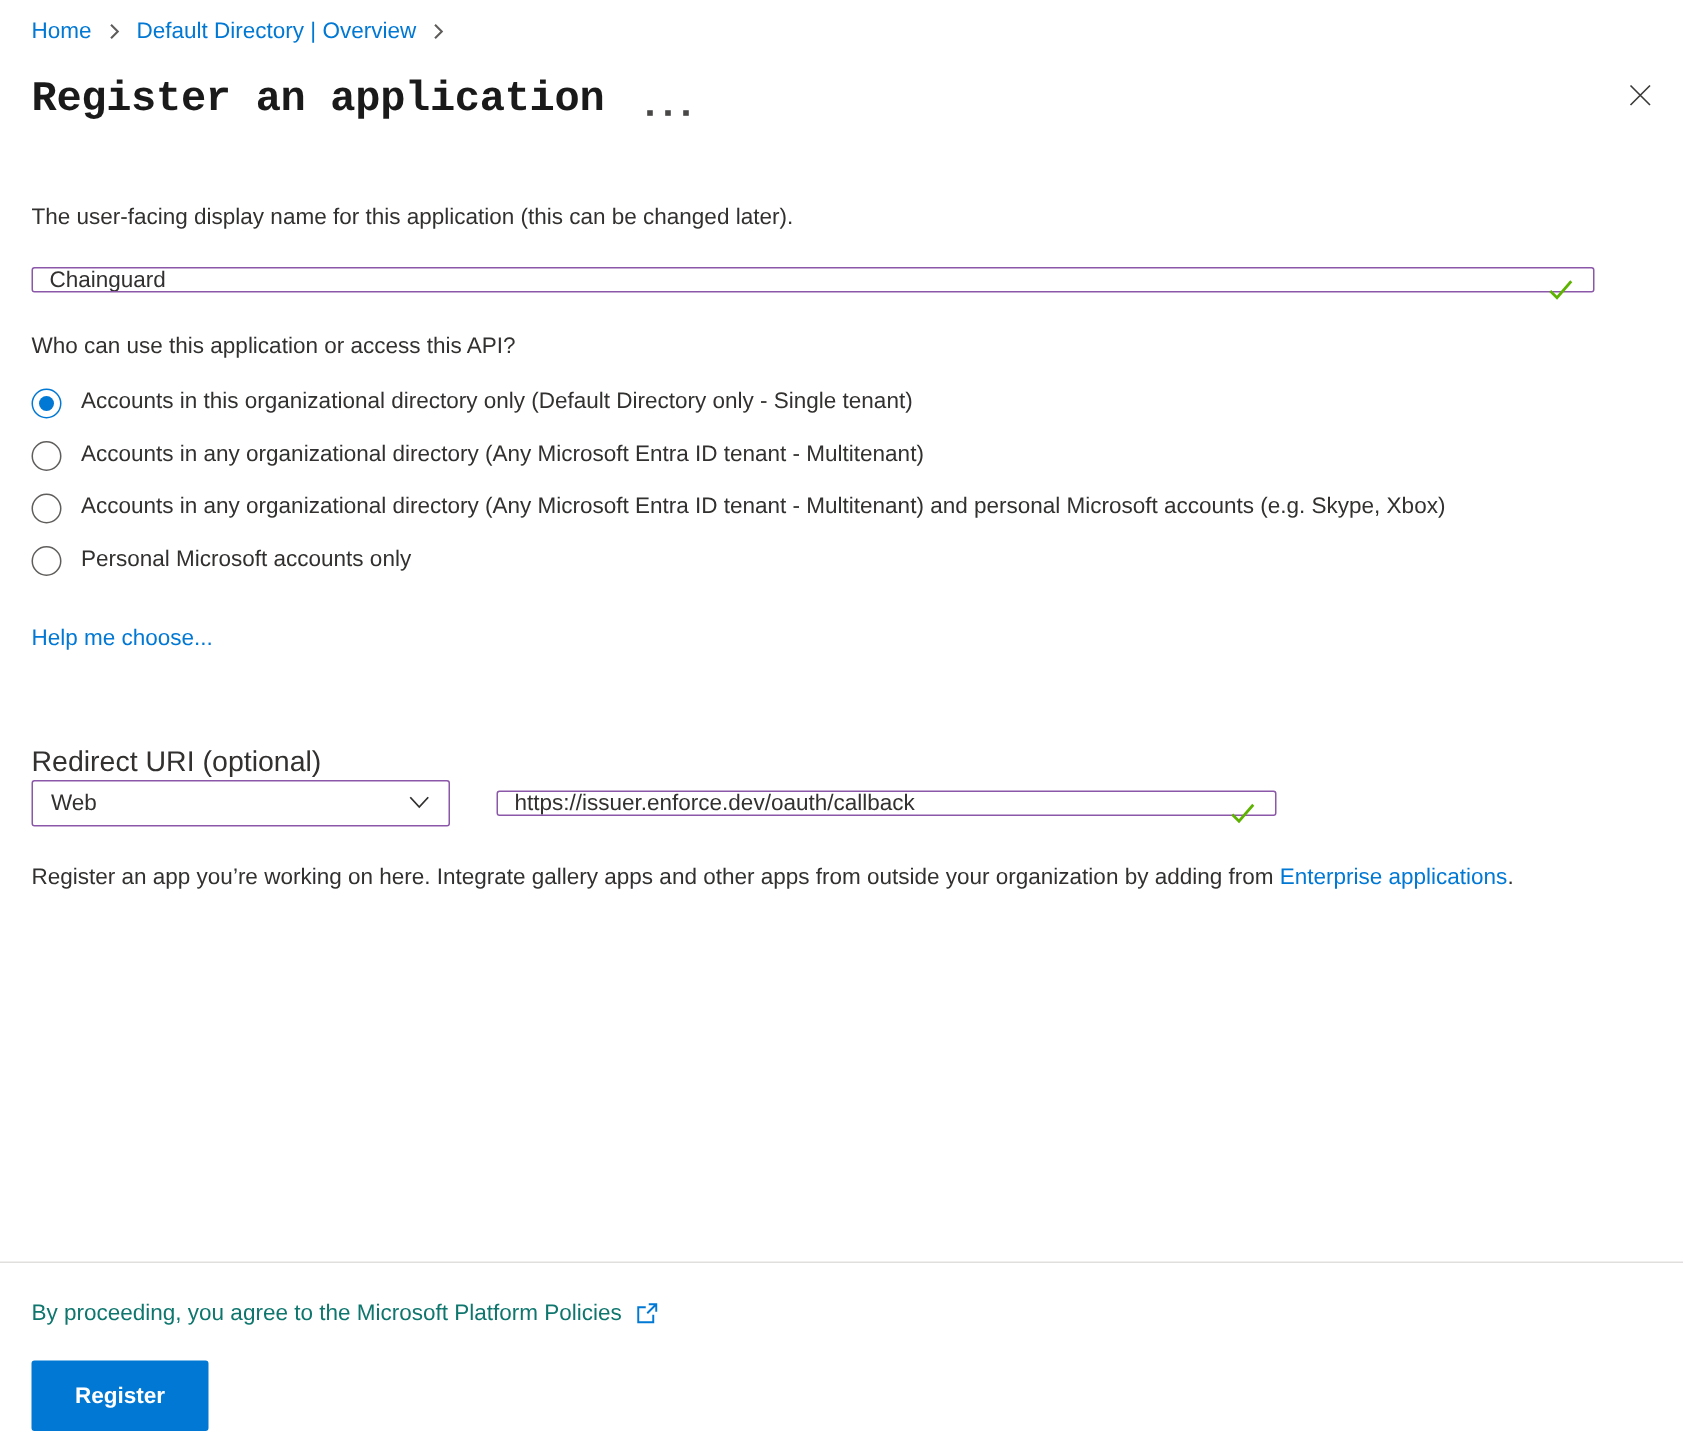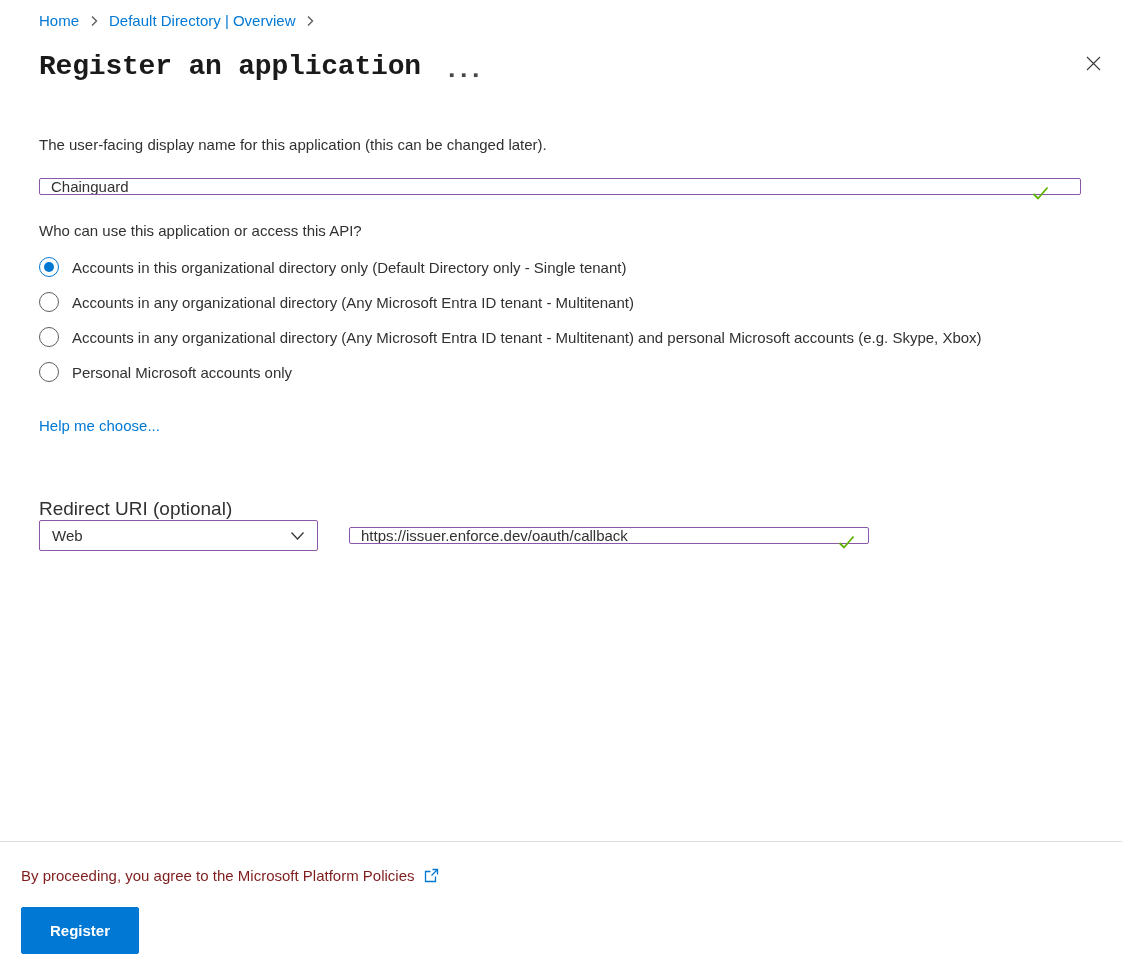--- a/index.html
+++ b/index.html
@@ -4,21 +4,21 @@
 <style>
   * { margin:0; padding:0; box-sizing:border-box; }
   html,body { background:#ffffff; }
   body {
     font-family:"Liberation Sans","DejaVu Sans",sans-serif;
     color:#323130;
     width:1122px; height:963px;
     position:relative;
     overflow:hidden;
   }
-  .content { padding:10px 59px 0 39px; }
+  .content { padding:10px 59px 0 21px; }
 
   
   .breadcrumb { display:flex; align-items:center; gap:9px; font-size:15px; height:20px; }
   .breadcrumb a { color:#0078d4; text-decoration:none; cursor:pointer; }
   .crumb-chevron { display:inline-flex; align-items:center; margin-top:1px; }
 
   
   .title-row { display:flex; align-items:flex-end; margin-top:16px; height:36px;font-family:Liberation Mono, monospace; }
   h1 { font-size:28px; font-weight:700; letter-spacing:-0.2px; color:#1a1a1a; }
   .ellipsis-icon {
@@ -44,21 +44,21 @@
 
   
   .section-heading { font-size:19px; font-weight:400; color:#323130; }
   .heading-accounts { margin-top:56px; }
   .heading-redirect { margin-top:63px; }
 
   .question { margin-top:25px; font-size:15px; line-height:19px; }
 
   
   .radio-group { margin-top:17px; }
-  .radio-option { display:flex; align-items:flex-start; margin-bottom:13px; cursor:pointer; }
+  .radio-option { display:flex; align-items:flex-end; margin-bottom:13px; cursor:pointer; }
   .radio-outer {
     flex:0 0 auto; width:20px; height:20px; border-radius:50%;
     border:1px solid #605e5c; background:#fff; position:relative; margin-top:0px;
   }
   .radio-outer.checked { border-color:#0078d4; }
   .radio-outer.checked::after {
     content:""; position:absolute; left:4px; top:4px;
     width:10px; height:10px; border-radius:50%; background:#0078d4;
   }
   .radio-label { margin-left:13px; font-size:15px; line-height:22px; max-width:982px; padding-top:0px; }
@@ -80,21 +80,21 @@
   .note { margin-top:22px; font-size:15px; line-height:24px; max-width:1042px; }
   .note a { color:#0078d4; text-decoration:none; cursor:pointer; }
 
   
   .footer {
     position:absolute; left:0; right:0; bottom:0; height:122px;
     background:#fff; border-top:1px solid #e1dfdd; padding:25px 21px 0 21px;
   }
   .policies-link {
     display:inline-flex; align-items:center; gap:8px;
-    font-size:15px; color:#7f1d1d; text-decoration:none; cursor:pointer;
+    font-size:15px; color:#0f766e; text-decoration:none; cursor:pointer;
   }
   .register-btn {
     margin-top:22px; display:inline-block; min-width:115px; height:47px;
     background:#0078d4; color:#ffffff; border:1px solid #0078d4; border-radius:2px;
     font-family:inherit; font-size:15px; font-weight:700; cursor:pointer;
     padding:0 28px; line-height:27px; text-align:center;
   }
 </style>
 </head>
 <body>
@@ -180,20 +180,23 @@
     <div class="input-wrap uri-input-wrap" style="margin-top:0;">
       <input class="txt-input uri-input" type="text" value="https://issuer.enforce.dev/oauth/callback" style="">
       <span class="check-icon check-right">
         <svg width="17" height="15" viewBox="0 0 17 15">
             <path d="M1.5 8 L6 12.5 L15.5 1.5" fill="none" stroke="#5db300" stroke-width="1.8"></path>
           </svg>
       </span>
     </div>
   </div>
 
+  <div class="note">
+    <span>Register an app you’re working on here. Integrate gallery apps and other apps from outside your organization by adding from </span><a>Enterprise applications</a><span>.</span>
+  </div>
 
 </div>
 
 <div class="footer">
   <a class="policies-link">
     <span>By proceeding, you agree to the Microsoft Platform Policies</span>
     <svg width="16" height="16" viewBox="0 0 16 16">
       <path d="M12.5 8.5 V13.5 H2.5 V3.5 H7.5" fill="none" stroke="#0078d4" stroke-width="1.3"></path>
       <path d="M9.5 1.5 H14.5 V6.5 M14 2 L8.5 7.5" fill="none" stroke="#0078d4" stroke-width="1.3"></path>
     </svg>

